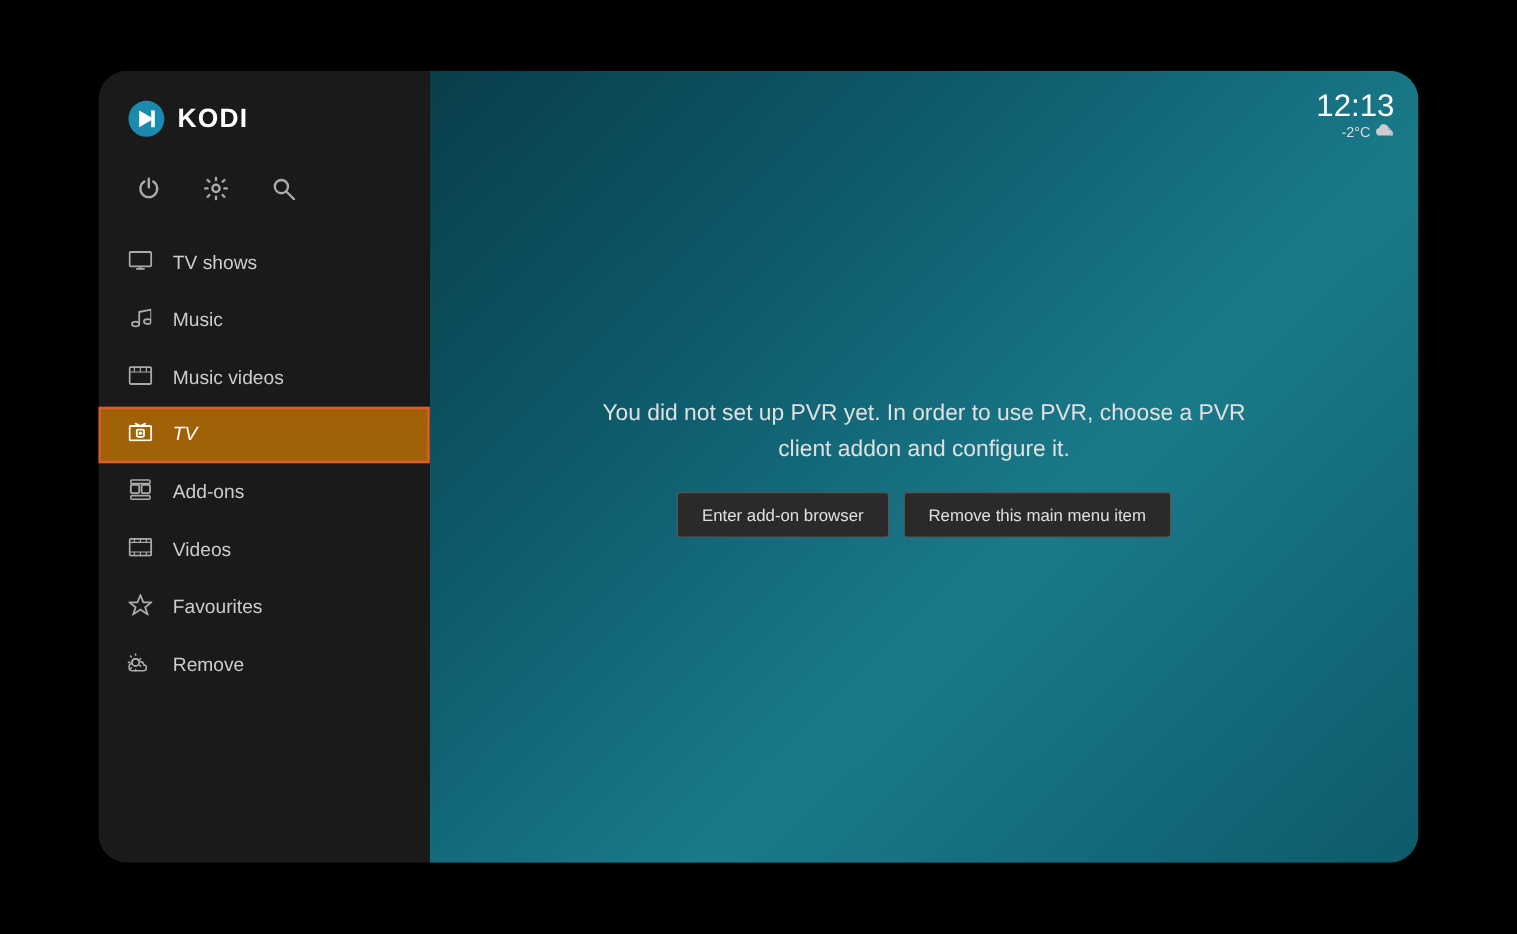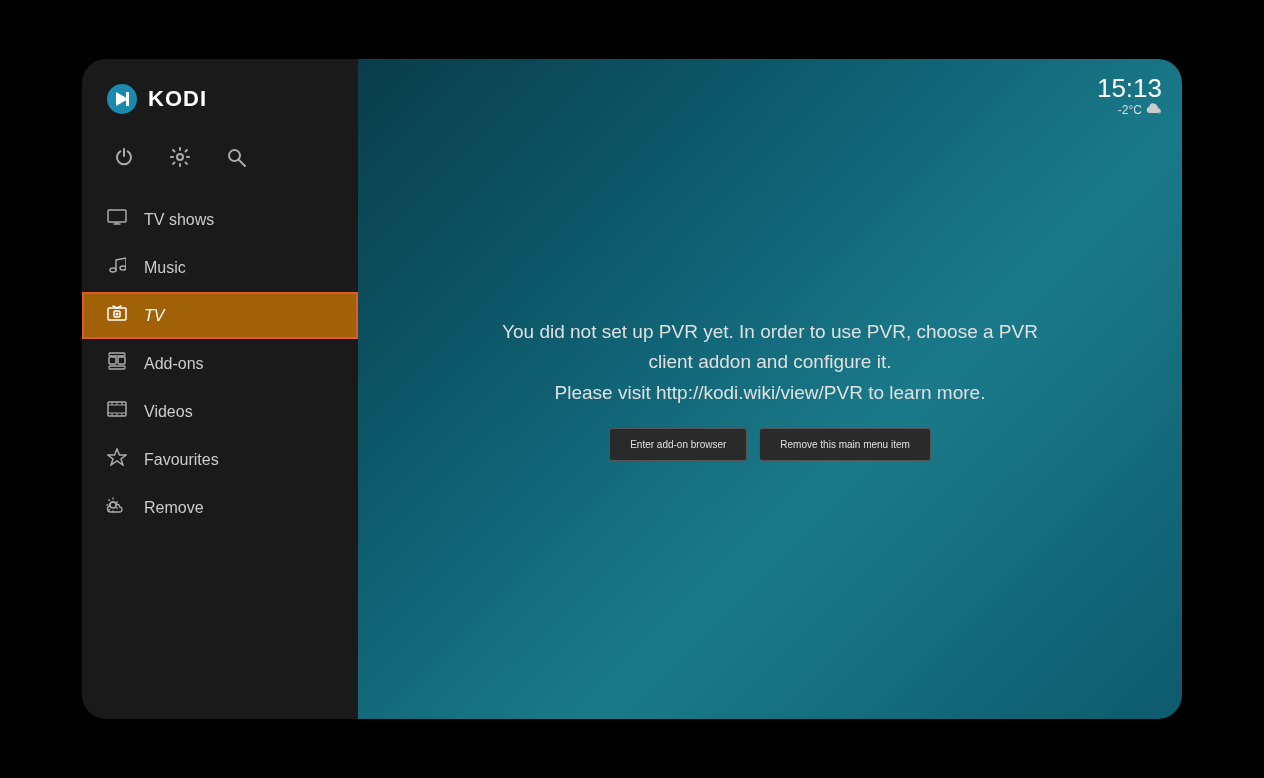--- a/index.html
+++ b/index.html
@@ -156,21 +156,21 @@
       display: flex;
       gap: 12px;
       justify-content: center;
     }
 
     .pvr-btn {
       background: #2a2a2a;
       color: #e0e0e0;
       border: 1px solid #555;
       padding: 10px 20px;
-      font-size: 10px;
+      font-size: 14px;
       border-radius: 3px;
       cursor: pointer;
     }
   </style>
 </head>
 <body>
 
 <div class="kodi-container">
 
   <div class="sidebar">
@@ -226,20 +226,32 @@
         <span class="nav-icon">
           <svg width="18" height="18" viewBox="0 0 18 18" fill="none">
               <ellipse cx="5" cy="14" rx="3" ry="2" stroke="#aaa" stroke-width="1.5"></ellipse>
               <ellipse cx="15" cy="12" rx="3" ry="2" stroke="#aaa" stroke-width="1.5"></ellipse>
               <path d="M8 14V4l10-2v10" stroke="#aaa" stroke-width="1.5" stroke-linecap="round" stroke-linejoin="round"></path>
             </svg>
         </span>
         <span class="nav-label">Music</span>
       </div>
 
+      <div class="nav-item">
+        <span class="nav-icon">
+          <svg width="20" height="16" viewBox="0 0 20 16" fill="none">
+              <rect x="1" y="1" width="18" height="14" rx="1" stroke="#aaa" stroke-width="1.5"></rect>
+              <line x1="1" y1="5" x2="19" y2="5" stroke="#aaa" stroke-width="1"></line>
+              <line x1="5" y1="1" x2="5" y2="5" stroke="#aaa" stroke-width="1"></line>
+              <line x1="10" y1="1" x2="10" y2="5" stroke="#aaa" stroke-width="1"></line>
+              <line x1="15" y1="1" x2="15" y2="5" stroke="#aaa" stroke-width="1"></line>
+            </svg>
+        </span>
+        <span class="nav-label">Music videos</span>
+      </div>
 
       <div class="nav-item active">
         <span class="nav-icon">
           <svg width="20" height="16" viewBox="0 0 20 16" fill="none">
               <rect x="1" y="3" width="18" height="12" rx="1" stroke="white" stroke-width="1.5"></rect>
               <path d="M6 1l4 2 4-2" stroke="white" stroke-width="1.5" stroke-linecap="round" stroke-linejoin="round"></path>
               <line x1="10" y1="9" x2="10" y2="9" stroke="white" stroke-width="3" stroke-linecap="round"></line>
               <rect x="7" y="6" width="6" height="6" rx="1" stroke="white" stroke-width="1.5"></rect>
             </svg>
         </span>
@@ -295,34 +307,33 @@
         </span>
         <span class="nav-label">Remove</span>
       </div>
     </nav>
 
   </div>
 
   <div class="main-content">
 
     <div class="top-right">
-      <div class="clock-time">15:13</div>
+      <div class="clock-time">12:13</div>
       <div class="clock-sub">
         <span>-2°C</span>
         <svg width="16" height="12" viewBox="0 0 20 14" fill="none">
           <path d="M15 12H5a4 4 0 0 1-1-7.9A5 5 0 0 1 14 6a3 3 0 0 1 1 6z" fill="#ccc"></path>
           <path d="M18 12h-1.5A2.5 2.5 0 0 0 16 7.1a4 4 0 0 0-7.5-1.6" stroke="#ccc" stroke-width="1" fill="none"></path>
         </svg>
       </div>
     </div>
 
     <div class="pvr-message">
       <p>
         <span>You did not set up PVR yet. In order to use PVR, choose a PVR client addon and configure it.</span><br>
-        <span>Please visit http://kodi.wiki/view/PVR to learn more.</span>
       </p>
       <div class="pvr-buttons">
         <button class="pvr-btn">Enter add-on browser</button>
         <button class="pvr-btn">Remove this main menu item</button>
       </div>
     </div>
 
   </div>
 
 </div>

